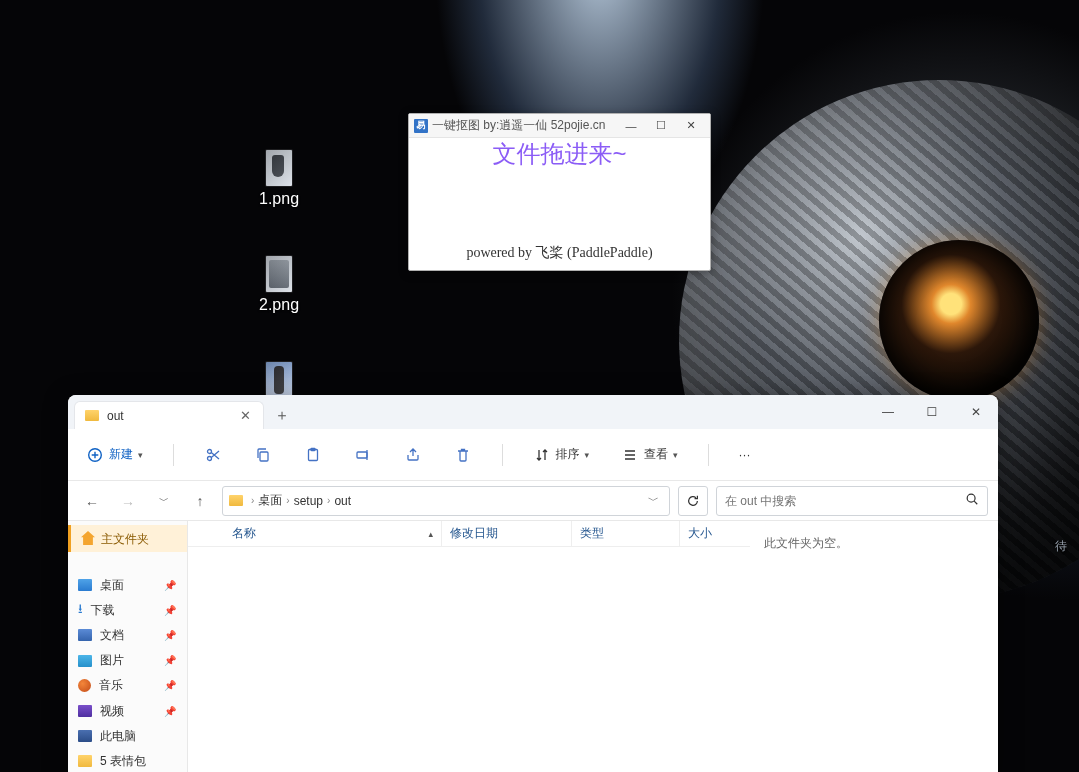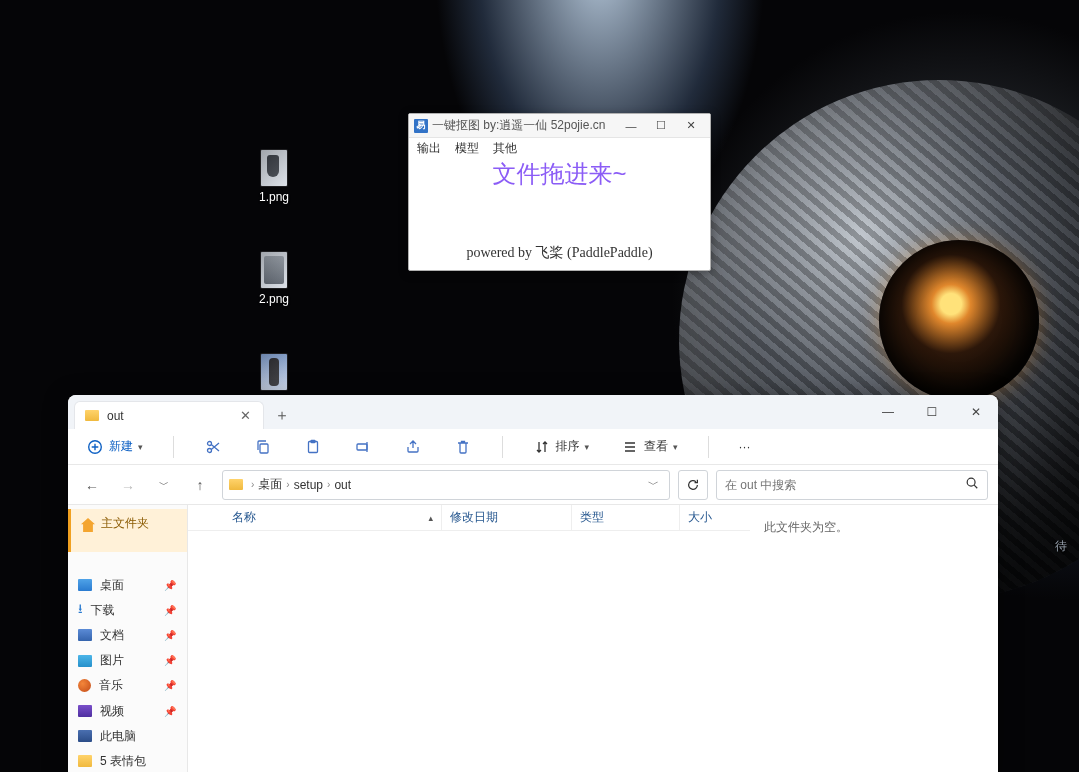--- a/index.html
+++ b/index.html
@@ -41,21 +41,21 @@
   background:#d7dde5;
   box-shadow: 0 0 0 1px rgba(255,255,255,.1);
   position:relative; overflow:hidden;
 }
 .dicon-thumb::after { content:""; position:absolute; inset:0;
   background: linear-gradient(135deg, rgba(0,0,0,.25), rgba(255,255,255,.15)); }
 .dicon-thumb.p1::before{content:"";position:absolute;left:6px;top:5px;width:12px;height:22px;background:#3a3f47;border-radius:3px 3px 6px 6px}
 .dicon-thumb.p2::before{content:"";position:absolute;left:3px;top:4px;width:20px;height:28px;background:linear-gradient(#9ea6b0,#555d68);border-radius:2px}
 .dicon-thumb.p3{background:linear-gradient(180deg,#8fb0e3,#c8d4ea)}
 .dicon-thumb.p3::before{content:"";position:absolute;left:8px;top:4px;width:10px;height:28px;background:#2e2e33;border-radius:4px}
-.dicon-label { font-size: 12px; color:#fff; text-shadow:0 1px 2px #000; margin-top:4px }
+.dicon-label { font-size: 16px; color:#fff; text-shadow:0 1px 2px #000; margin-top:4px }
 
 
 .app-window {
   position:absolute; left:408px; top:113px; width:303px; height:158px;
   background:#fff; border:1px solid #b0b0b0; border-radius:2px;
   box-shadow: 0 2px 10px rgba(0,0,0,.35);
   display:flex; flex-direction:column;
 }
 .app-titlebar { height:24px; display:flex; align-items:center; padding:0 4px 0 5px; font-size:12px; color:#555; border-bottom:1px solid #e5e5e5; background:#f6f6f6 }
 .app-titlebar .app-icon { width:14px; height:14px; background:#3273c7; border-radius:1px; margin-right:4px; display:flex; align-items:center; justify-content:center; color:#fff; font-size:9px; font-weight:bold }
@@ -75,21 +75,21 @@
   display:flex; flex-direction:column;
 }
 .ex-tabs { height:34px; background:#f1f4f8; display:flex; align-items:flex-end; padding:0 6px; position:relative }
 .ex-tab { height:28px; background:#fff; border-radius:6px 6px 0 0; display:flex; align-items:center; padding:0 10px; gap:8px; font-size:12px; color:#333; min-width:190px; cursor:pointer; border:1px solid #e4e6ea; border-bottom:none }
 .ex-tab .folder-ico { width:14px; height:11px; background:linear-gradient(#ffd36b,#f0b93e); border-radius:1px }
 .ex-tab .tab-close { margin-left:auto; color:#666; font-size:13px; cursor:pointer; padding:2px }
 .ex-newtab { width:28px; height:28px; display:flex; align-items:center; justify-content:center; color:#555; font-size:15px; cursor:pointer; margin-left:4px }
 .ex-winbtns { position:absolute; right:0; top:0; display:flex; height:34px }
 .ex-winbtns .winbtn { width:44px; height:34px; font-size:12px }
 
-.ex-toolbar { height:36px; display:flex; align-items:center; padding:0 10px; gap:16px; border-bottom:1px solid #e8e8e8 }
+.ex-toolbar { height:52px; display:flex; align-items:center; padding:0 10px; gap:16px; border-bottom:1px solid #e8e8e8 }
 .tbtn { height:30px; padding:0 8px; display:flex; align-items:center; gap:5px; font-size:12px; color:#333; cursor:pointer; border-radius:3px }
 .tbtn.blue { color:#1062c4 }
 .tbtn .chev { font-size:9px; color:#555 }
 .tsep { width:1px; height:22px; background:#ddd; margin:0 6px }
 .ticon { width:18px; height:18px; display:flex; align-items:center; justify-content:center }
 .ex-toolbar svg { width:16px; height:16px }
 
 .ex-navrow { height:40px; display:flex; align-items:center; padding:0 10px; gap:8px; border-bottom:1px solid #e8e8e8 }
 .navbtn { width:28px; height:28px; display:flex; align-items:center; justify-content:center; color:#555; cursor:pointer; border-radius:3px; font-size:14px }
 .navbtn.disabled { color:#bbb; cursor:default }
@@ -98,21 +98,21 @@
 .crumb { display:flex; align-items:center; gap:3px }
 .crumb-sep { color:#888; font-size:10px }
 .addr .drop { margin-left:auto; color:#666; font-size:11px; padding:0 4px }
 .refresh { width:30px; height:30px; display:flex; align-items:center; justify-content:center; border:1px solid #d0d4d9; border-radius:3px; cursor:pointer; color:#333 }
 .search { width:272px; height:30px; border:1px solid #d0d4d9; border-radius:3px; display:flex; align-items:center; padding:0 8px; gap:6px; font-size:12px; color:#888 }
 .search input { border:none; outline:none; flex:1; font-size:12px; background:transparent }
 .search .sico { color:#444 }
 
 .ex-body { flex:1; display:flex; min-height:0 }
 .ex-sidebar { width:120px; border-right:1px solid #e8e8e8; background:#fbfbfb; display:flex; flex-direction:column; font-size:12px; color:#333; padding:4px 0 }
-.side-group { padding:6px 10px 20px; display:flex; align-items:flex-end; gap:6px; background:#fff1d8; color:#8a5a00; font-weight:500; border-left:3px solid #f0a020 }
+.side-group { padding:6px 10px 4px; display:flex; align-items:flex-start; gap:6px; background:#fff1d8; color:#8a5a00; font-weight:500; border-left:3px solid #f0a020 }
 .side-group .home-ico{ width:14px; height:14px; background:#f4a52f; clip-path: polygon(50% 0,100% 45%,85% 45%,85% 100%,15% 100%,15% 45%,0 45%); }
 .side-spacer{height:22px}
 .side-item { height:27px; display:flex; align-items:center; padding:0 10px 0 10px; gap:8px; cursor:pointer }
 .side-item .pin { margin-left:auto; color:#888; font-size:10px }
 .sico-box { width:14px; height:12px; border-radius:1px; display:inline-block }
 .ic-desktop{background:linear-gradient(#4fa3e8,#2a7bd0)}
 .ic-download{color:#2a7bd0}
 .ic-doc{background:linear-gradient(#5b8bd6,#3564ad)}
 .ic-pic{background:linear-gradient(#4cb5e8,#2690ca)}
 .ic-music{width:13px;height:13px;border-radius:50%;background:radial-gradient(circle at 35% 35%,#f4863a,#c24b18)}
@@ -158,25 +158,20 @@
 
 <div class="app-window">
   <div class="app-titlebar">
     <div class="app-icon">易</div>
     <div class="app-title">一键抠图 by:逍遥一仙 52pojie.cn</div>
     <div class="winbtns">
       <div class="winbtn">—</div>
       <div class="winbtn">☐</div>
       <div class="winbtn close">✕</div>
     </div>
-  </div>
-  <div class="app-menubar">
-    <span>输出</span>
-    <span>模型</span>
-    <span>其他</span>
   </div>
   <div class="app-body">
     <span>文件拖进来~</span>
   </div>
   <div class="app-footer">powered by 飞桨 (PaddlePaddle)</div>
 </div>
 
 <div class="explorer">
   <div class="ex-tabs">
     <div class="ex-tab">

